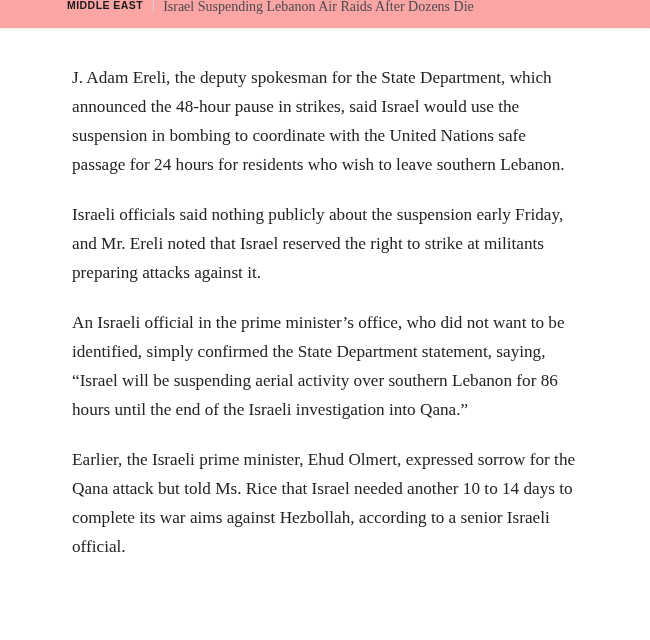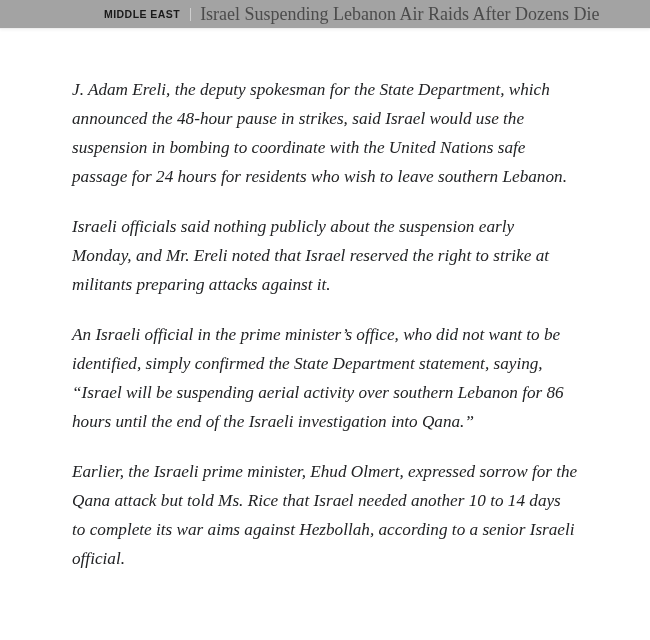--- a/index.html
+++ b/index.html
@@ -18,25 +18,25 @@
     position: relative;
     width: 650px;
     height: 640px;
     background: #ffffff;
   }
 
   
   .header-bar {
     position: relative;
     height: 29px;
-    background: #a3a3a3;
+    background: #fca5a5;
     box-sizing: border-box;
     display: flex;
-    align-items: center;
-    padding-left: 104px;
+    align-items: flex-start;
+    padding-left: 67px;
     border-bottom: 1px solid #eeeeee;
     box-shadow: 0 1px 3px rgba(0,0,0,0.055);
   }
 
   .kicker {
     font-family: "Liberation Sans", "DejaVu Sans", sans-serif;
     font-weight: 700;
     font-size: 10.5px;
     letter-spacing: 0.45px;
     color: #1a1a1a;
@@ -48,59 +48,58 @@
     display: inline-block;
     width: 1px;
     height: 13px;
     background: #cfcfcf;
     margin: 0 9px 0 10px;
     flex: 0 0 auto;
   }
 
   .header-headline {
     font-family: "Liberation Serif", "DejaVu Serif", serif;
-    font-size: 18px;
+    font-size: 14px;
     color: #4b4b4b;
     white-space: nowrap;
     line-height: 1;
   }
 
   
   .article-body {
     box-sizing: border-box;
     padding: 30px 72px 0 72px;
     width: 650px;
   }
 
   .article-body p {
-    margin: 16px 0 21px 0;
+    margin: 4px 0 21px 0;
     font-family: "Liberation Serif", "DejaVu Serif", serif;
     font-size: 17.2px;
     line-height: 29px;
     color: #222325;
     text-align: left;
-    font-style: italic;
     -webkit-font-smoothing: antialiased;
   }
 
   .article-body p:last-child {
     margin-bottom: 0;
   }
 </style>
 </head>
 <body>
 
 <div class="page">
 
   <div class="header-bar">
     <span class="kicker">MIDDLE EAST</span>
     <span class="kicker-divider"></span>
     <span class="header-headline">Israel Suspending Lebanon Air Raids After Dozens Die</span>
   </div>
 
   <div class="article-body">
     <p>J. Adam Ereli, the deputy spokesman for the State Department, which announced the 48-hour pause in strikes, said Israel would use the suspension in bombing to coordinate with the United Nations safe passage for 24 hours for residents who wish to leave southern Lebanon.</p>
-    <p>Israeli officials said nothing publicly about the suspension early Monday, and Mr. Ereli noted that Israel reserved the right to strike at militants preparing attacks against it.</p>
+    <p>Israeli officials said nothing publicly about the suspension early Friday, and Mr. Ereli noted that Israel reserved the right to strike at militants preparing attacks against it.</p>
     <p>An Israeli official in the prime minister’s office, who did not want to be identified, simply confirmed the State Department statement, saying, “Israel will be suspending aerial activity over southern Lebanon for 86 hours until the end of the Israeli investigation into Qana.”</p>
     <p>Earlier, the Israeli prime minister, Ehud Olmert, expressed sorrow for the Qana attack but told Ms. Rice that Israel needed another 10 to 14 days to complete its war aims against Hezbollah, according to a senior Israeli official.</p>
   </div>
 
 </div>
 
 </body></html>

